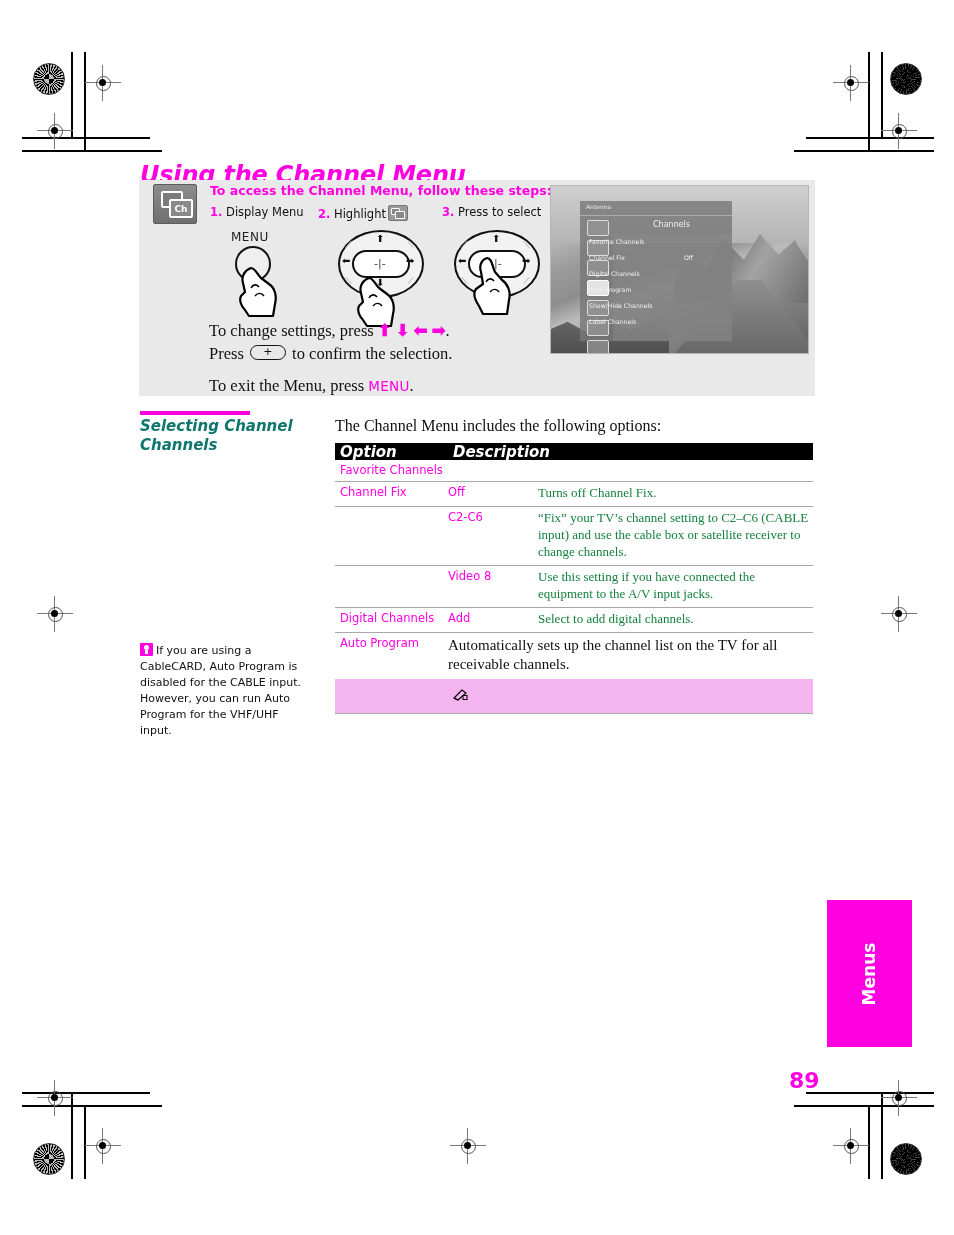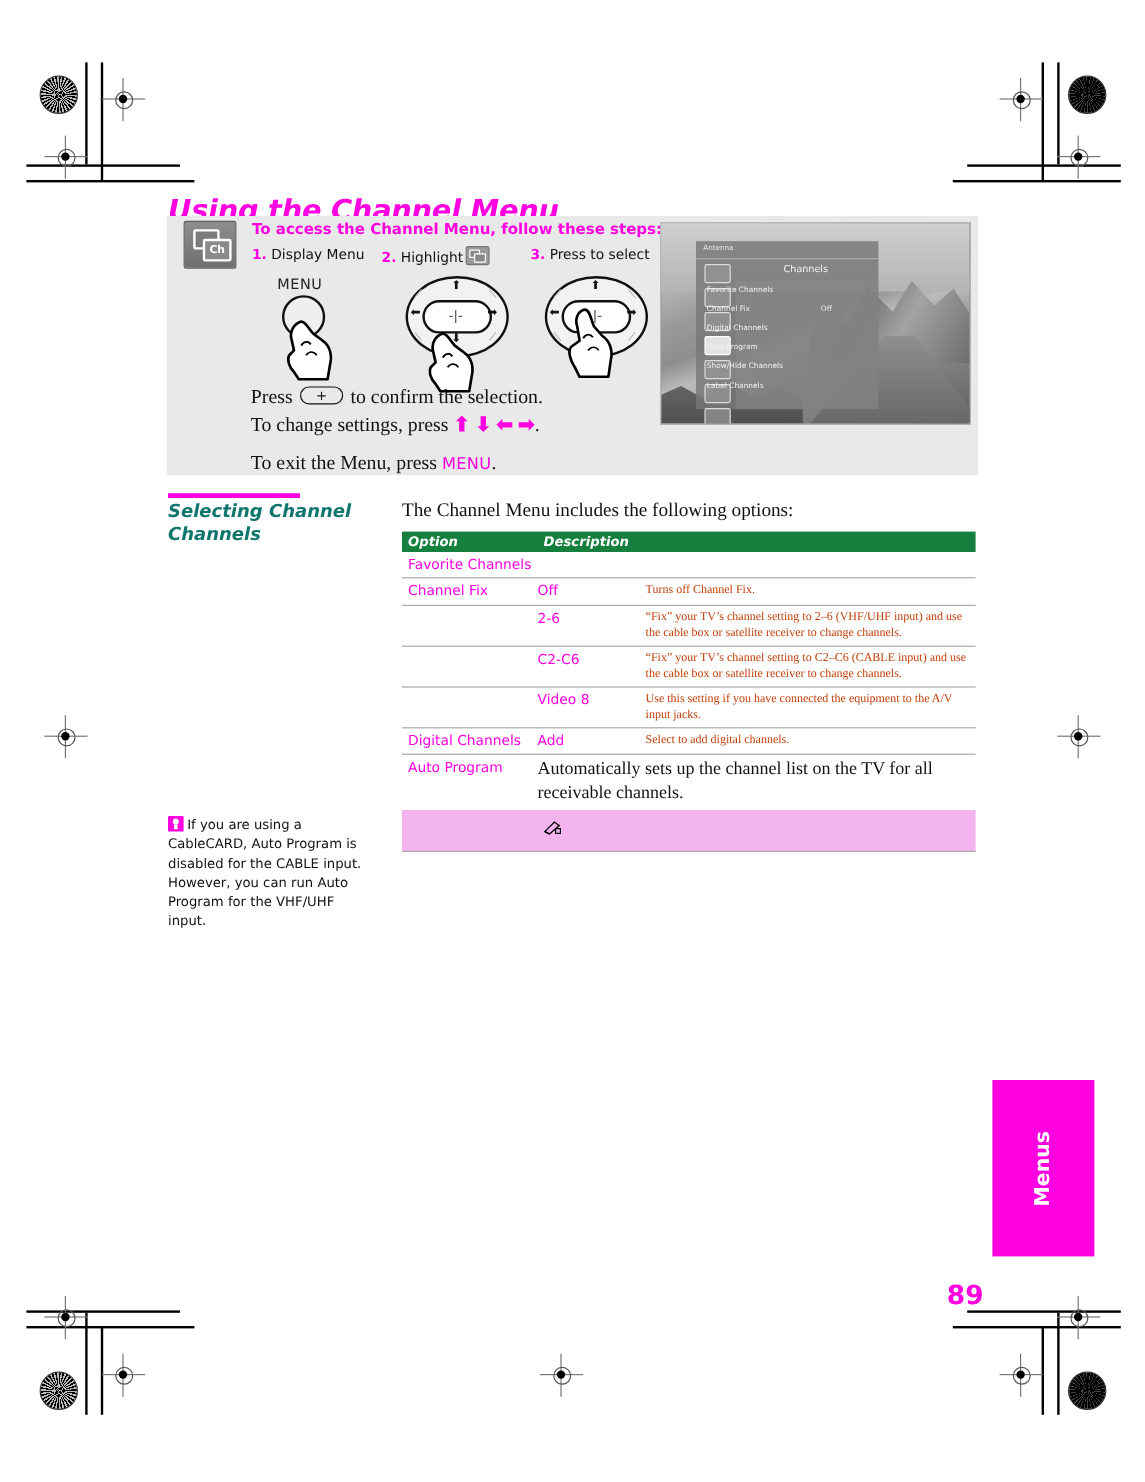--- a/index.html
+++ b/index.html
@@ -285,24 +285,24 @@
     font-size:16px; color:#111;
   }
 
   
   .opt-table {
     position:absolute; left:335px; top:443px;
     width:478px;
   }
   .opt-head {
     display:flex;
-    background:#15803d; color:#fff;
+    background:#000000; color:#fff;
     height:17px; align-items:center;
     font-family:"DejaVu Sans", sans-serif;
-    font-style:italic; font-weight:bold; font-size:11px;
+    font-style:italic; font-weight:bold; font-size:15px;
   }
   .opt-head .c1 { width:113px; padding-left:5px; box-sizing:border-box; }
   .opt-head .c2 { flex:1; padding-left:5px; box-sizing:border-box; }
 
   .trow {
     display:flex;
     border-bottom:1px solid #a9a9a9;
     padding:3px 0 4px 0;
     box-sizing:border-box;
   }
@@ -315,21 +315,21 @@
   }
   .trow .col-sub {
     width:90px; box-sizing:border-box;
     font-family:"DejaVu Sans", sans-serif;
     font-size:11.5px; color:#ff00e0;
     line-height:1.25;
   }
   .trow .col-desc {
     flex:1; box-sizing:border-box;
     font-family:"Liberation Serif", serif;
-    font-size:10px; color:#c2410c; line-height:1.3;
+    font-size:13px; color:#15803d; line-height:1.3;
   }
   .trow .col-desc-wide {
     flex:1; box-sizing:border-box;
     font-family:"Liberation Serif", serif;
     font-size:15px; color:#111; line-height:1.3;
   }
 
   .note-box {
     display:flex;
     background:#f4b4ef;
@@ -343,21 +343,21 @@
   .note-ic {
     flex:none; width:15px; padding-top:2px;
   }
   .note-text {
     font-family:"DejaVu Sans", sans-serif;
     font-weight:bold; font-size:11.5px; color:#1a1a1a; line-height:1.35;
   }
 
   
   .margin-tip {
-    position:absolute; left:140px; top:680px;
+    position:absolute; left:140px; top:643px;
     width:170px;
     font-family:"DejaVu Sans", sans-serif;
     font-size:11px; color:#111; line-height:1.45;
   }
   .tip-bulb {
     display:inline-block; width:13px; height:13px;
     background:#ff00e0; vertical-align:-2px; margin-right:3px;
     position:relative; border-radius:1px;
   }
   .tip-bulb::before {
@@ -560,27 +560,27 @@
     <div class="hand" style="left:334px; top:76px;">
       <svg width="46" height="62" viewBox="0 0 46 62">
         <path d="M14 2 C8 4 6 10 8 16 L10 28 L3 33 C0 37 2 44 6 50 L10 58 L34 58 L36 44 C38 36 35 28 29 24 L22 16 C19 10 19 2 14 2 Z" fill="#ffffff" stroke="#000" stroke-width="2.2" stroke-linejoin="round"></path>
         <path d="M13 26 C15 22 19 22 21 25" fill="none" stroke="#000" stroke-width="1.6"></path>
         <path d="M17 36 C20 32 24 33 26 36" fill="none" stroke="#000" stroke-width="1.4"></path>
       </svg>
     </div>
 
     <div class="steps-text">
       <div>
+        <span>To change settings, press</span>
+        <span class="mag">⬆ ⬇ ⬅ ➡</span><span>.</span>
+      </div>
+      <div>
         <span>Press</span>
         <span class="confirm-pill"></span>
         <span>to confirm the selection.</span>
-      </div>
-      <div>
-        <span>To change settings, press</span>
-        <span class="mag">⬆ ⬇ ⬅ ➡</span><span>.</span>
       </div>
       <div style="margin-top:9px;">
         <span>To exit the Menu, press</span>
         <span class="menu-kw">MENU</span><span>.</span>
       </div>
     </div>
   </div>
 
   <div class="tv-shot">
     <div class="tv-photo">
@@ -631,25 +631,20 @@
     <div class="trow">
       <div class="col-opt">Favorite Channels</div>
     </div>
 
     <div class="trow">
       <div class="col-opt">Channel Fix</div>
       <div class="col-sub">Off</div>
       <div class="col-desc">Turns off Channel Fix.</div>
     </div>
 
-    <div class="trow">
-      <div class="col-opt"></div>
-      <div class="col-sub">2-6</div>
-      <div class="col-desc">“Fix” your TV’s channel setting to 2–6 (VHF/UHF input) and use the cable box or satellite receiver to change channels.</div>
-    </div>
 
     <div class="trow">
       <div class="col-opt"></div>
       <div class="col-sub">C2-C6</div>
       <div class="col-desc">“Fix” your TV’s channel setting to C2–C6 (CABLE input) and use the cable box or satellite receiver to change channels.</div>
     </div>
 
     <div class="trow">
       <div class="col-opt"></div>
       <div class="col-sub">Video 8</div>

